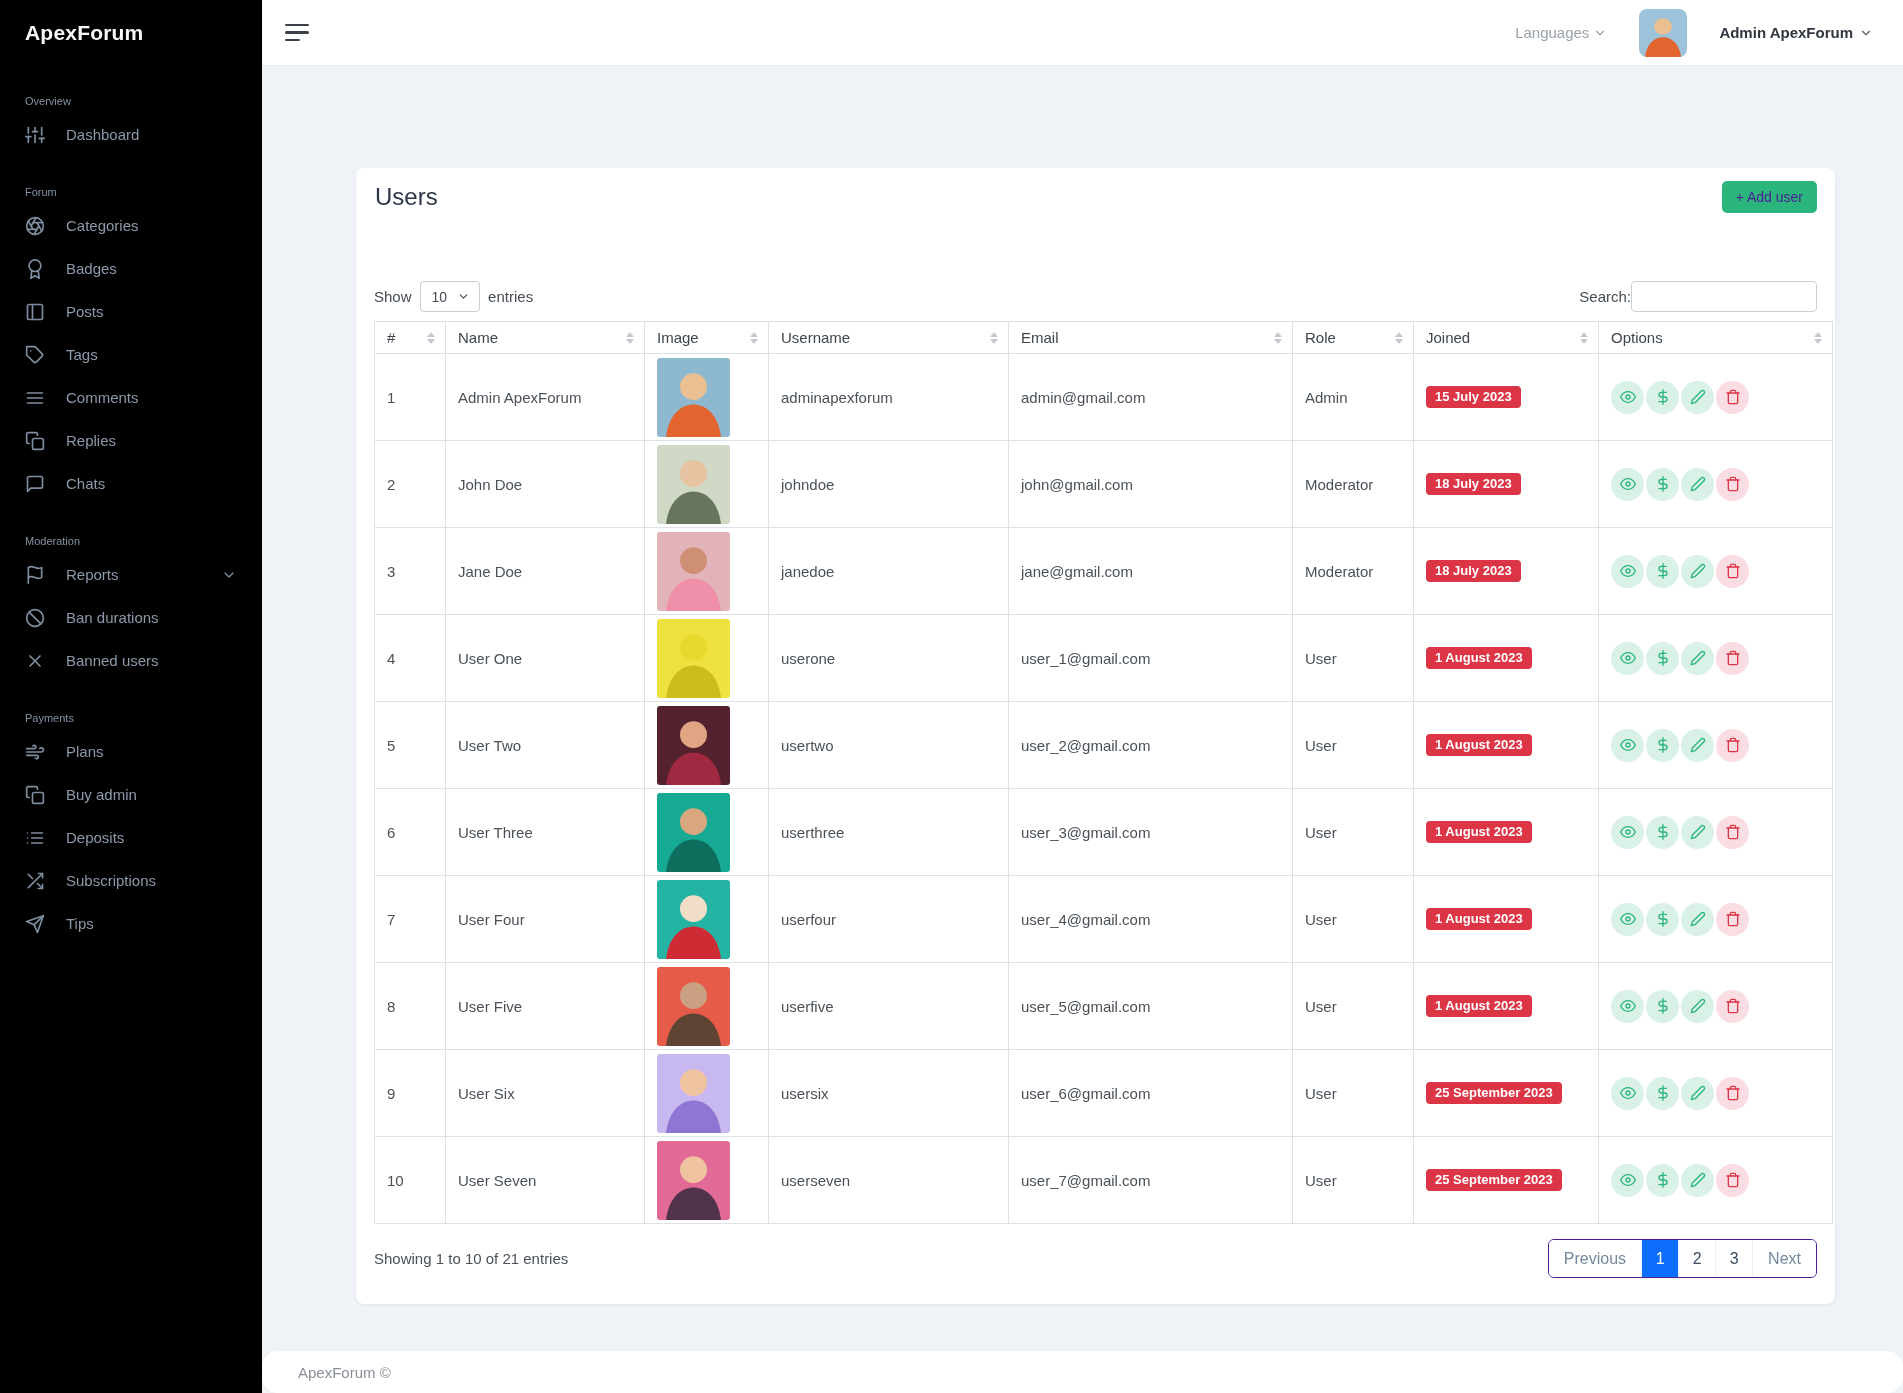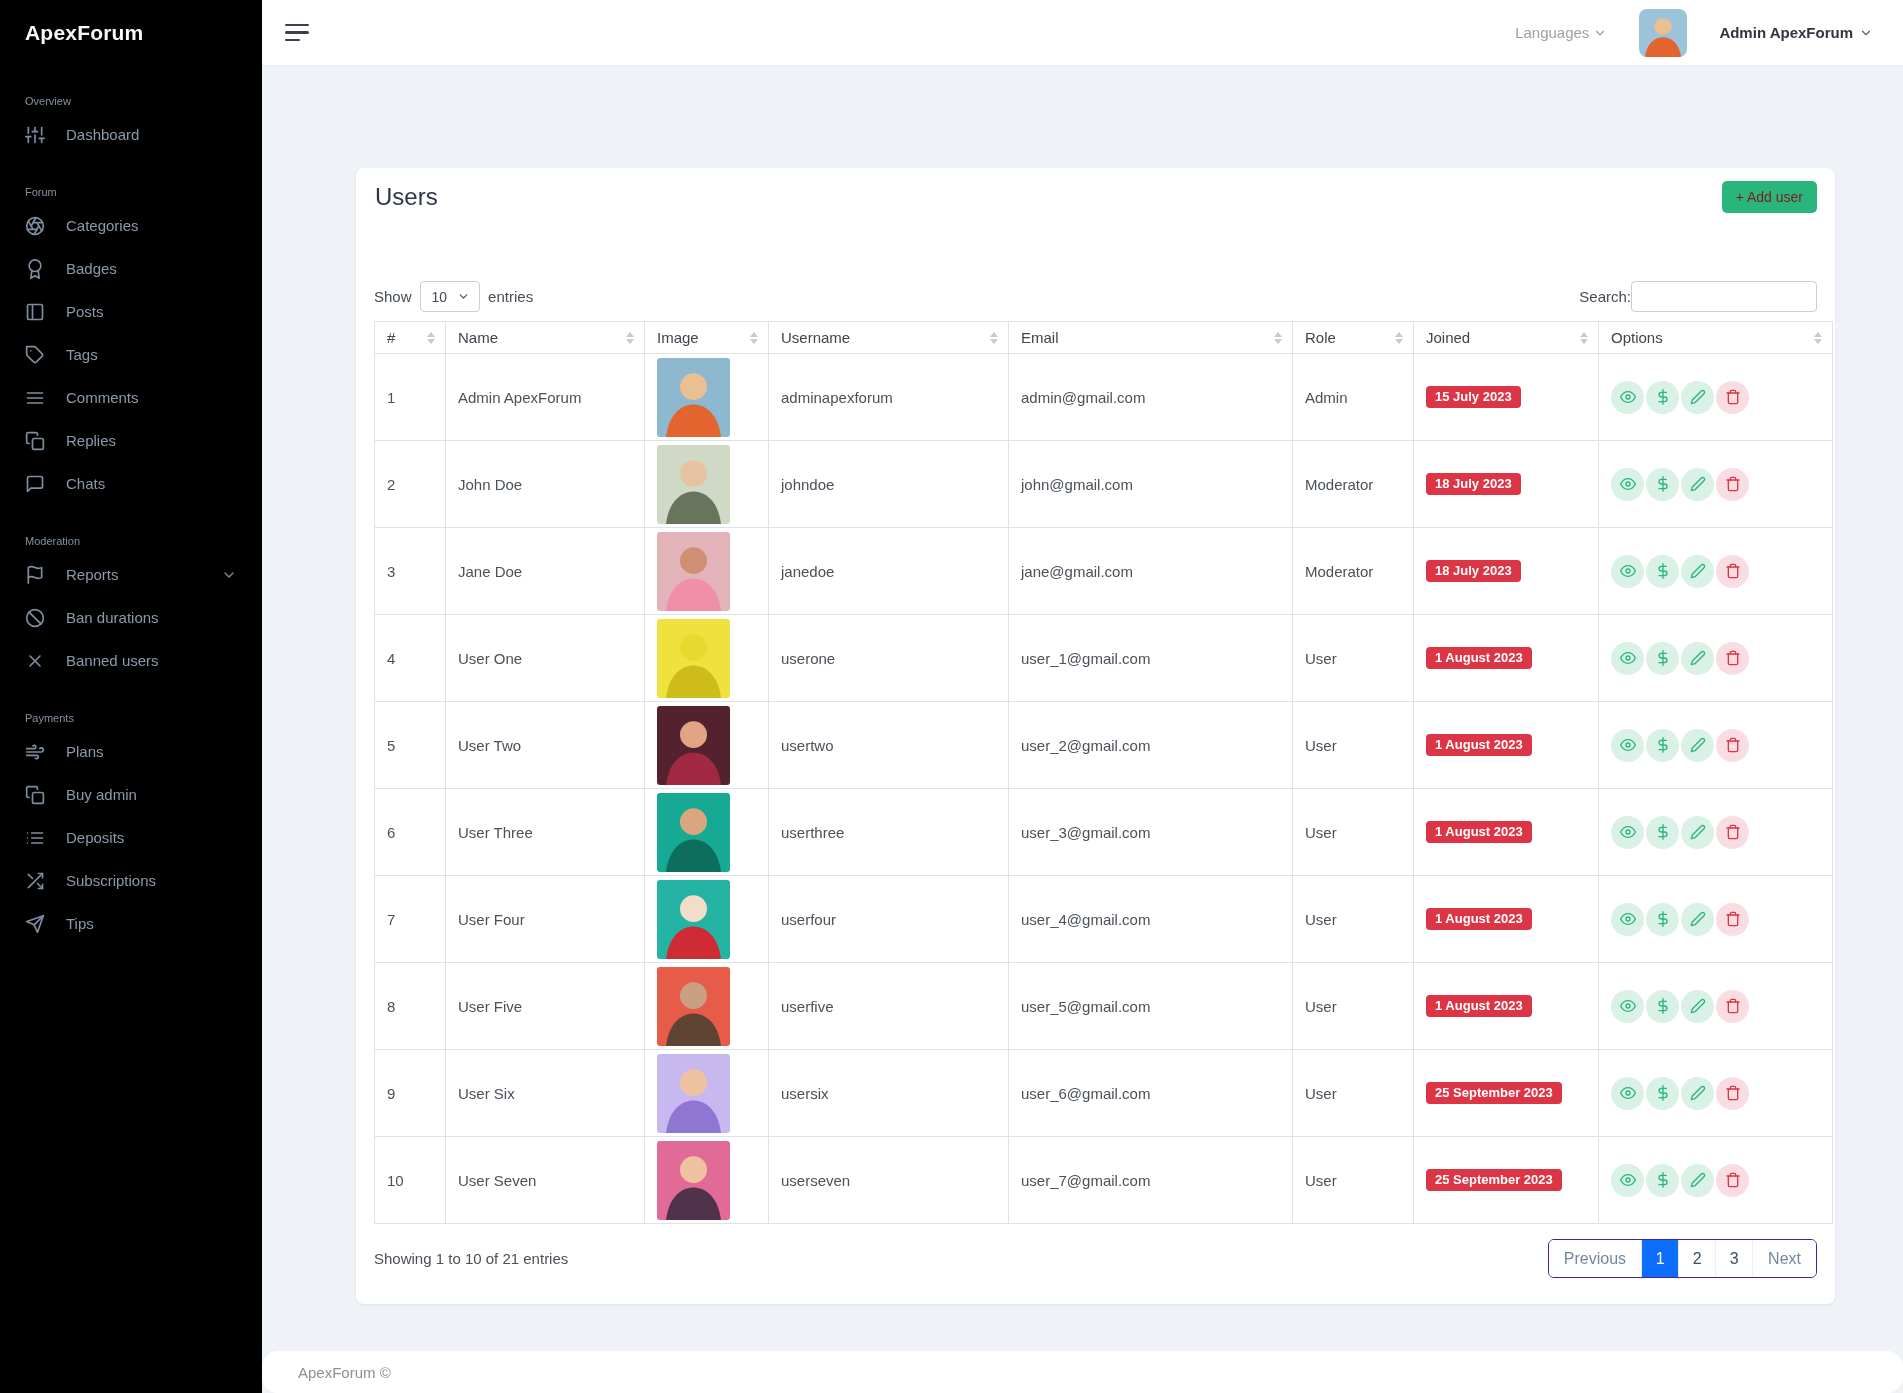--- a/index.html
+++ b/index.html
@@ -34,21 +34,21 @@
   .languages .chev svg, .usermenu .chev svg { width:14px; height:14px; }
   .top-avatar { width:48px; height:48px; border-radius:8px; overflow:hidden; cursor:pointer; }
   .usermenu { display:flex; align-items:center; gap:6px; color:#2f3640; font-size:15px; font-weight:600; cursor:pointer; }
   .usermenu .chev { color:#5a626b; }
 
   
   .main { position:absolute; left:262px; top:65px; right:0;padding-left:20px; }
   .card { margin:103px 68px 0 74px; background:#ffffff; border-radius:8px; box-shadow:0 1px 3px rgba(30,40,60,.07); padding:0 18px 26px 18px; min-height:1120px; }
   .card-head { display:flex; align-items:center; justify-content:space-between; padding-top:13px; }
   .page-title { font-size:24px; font-weight:500; color:#2d3748; padding-left:1px; }
-  .add-btn { background:#2ab57d; color:#7f1d1d; border:none; border-radius:5px; height:32px; padding:0 14px; font-size:14px; font-family:inherit; cursor:pointer; }
+  .add-btn { background:#2ab57d; color:#4c1d95; border:none; border-radius:5px; height:32px; padding:0 14px; font-size:14px; font-family:inherit; cursor:pointer; }
 
   .controls { margin-top:68px; display:flex; justify-content:space-between; }
   .show-entries { display:flex; align-items:center; gap:8px; font-size:15px; color:#454c54; }
   .page-select { display:flex; align-items:center; gap:10px; border:1px solid #c8ced5; border-radius:4px; height:31px; padding:0 9px 0 11px; font-size:14px; color:#454c54; cursor:pointer; background:#fff; }
   .page-select .chev { width:13px; height:13px; color:#454c54; }
   .page-select .chev svg { width:13px; height:13px; }
   .search-box { display:flex; align-items:center; font-size:15px; color:#454c54; }
   .search-box input { width:186px; height:31px; border:1px solid #c8ced5; border-radius:4px; padding:0 8px; font-size:14px; font-family:inherit; color:#454c54; outline:none; background:#fff; }
 
   

